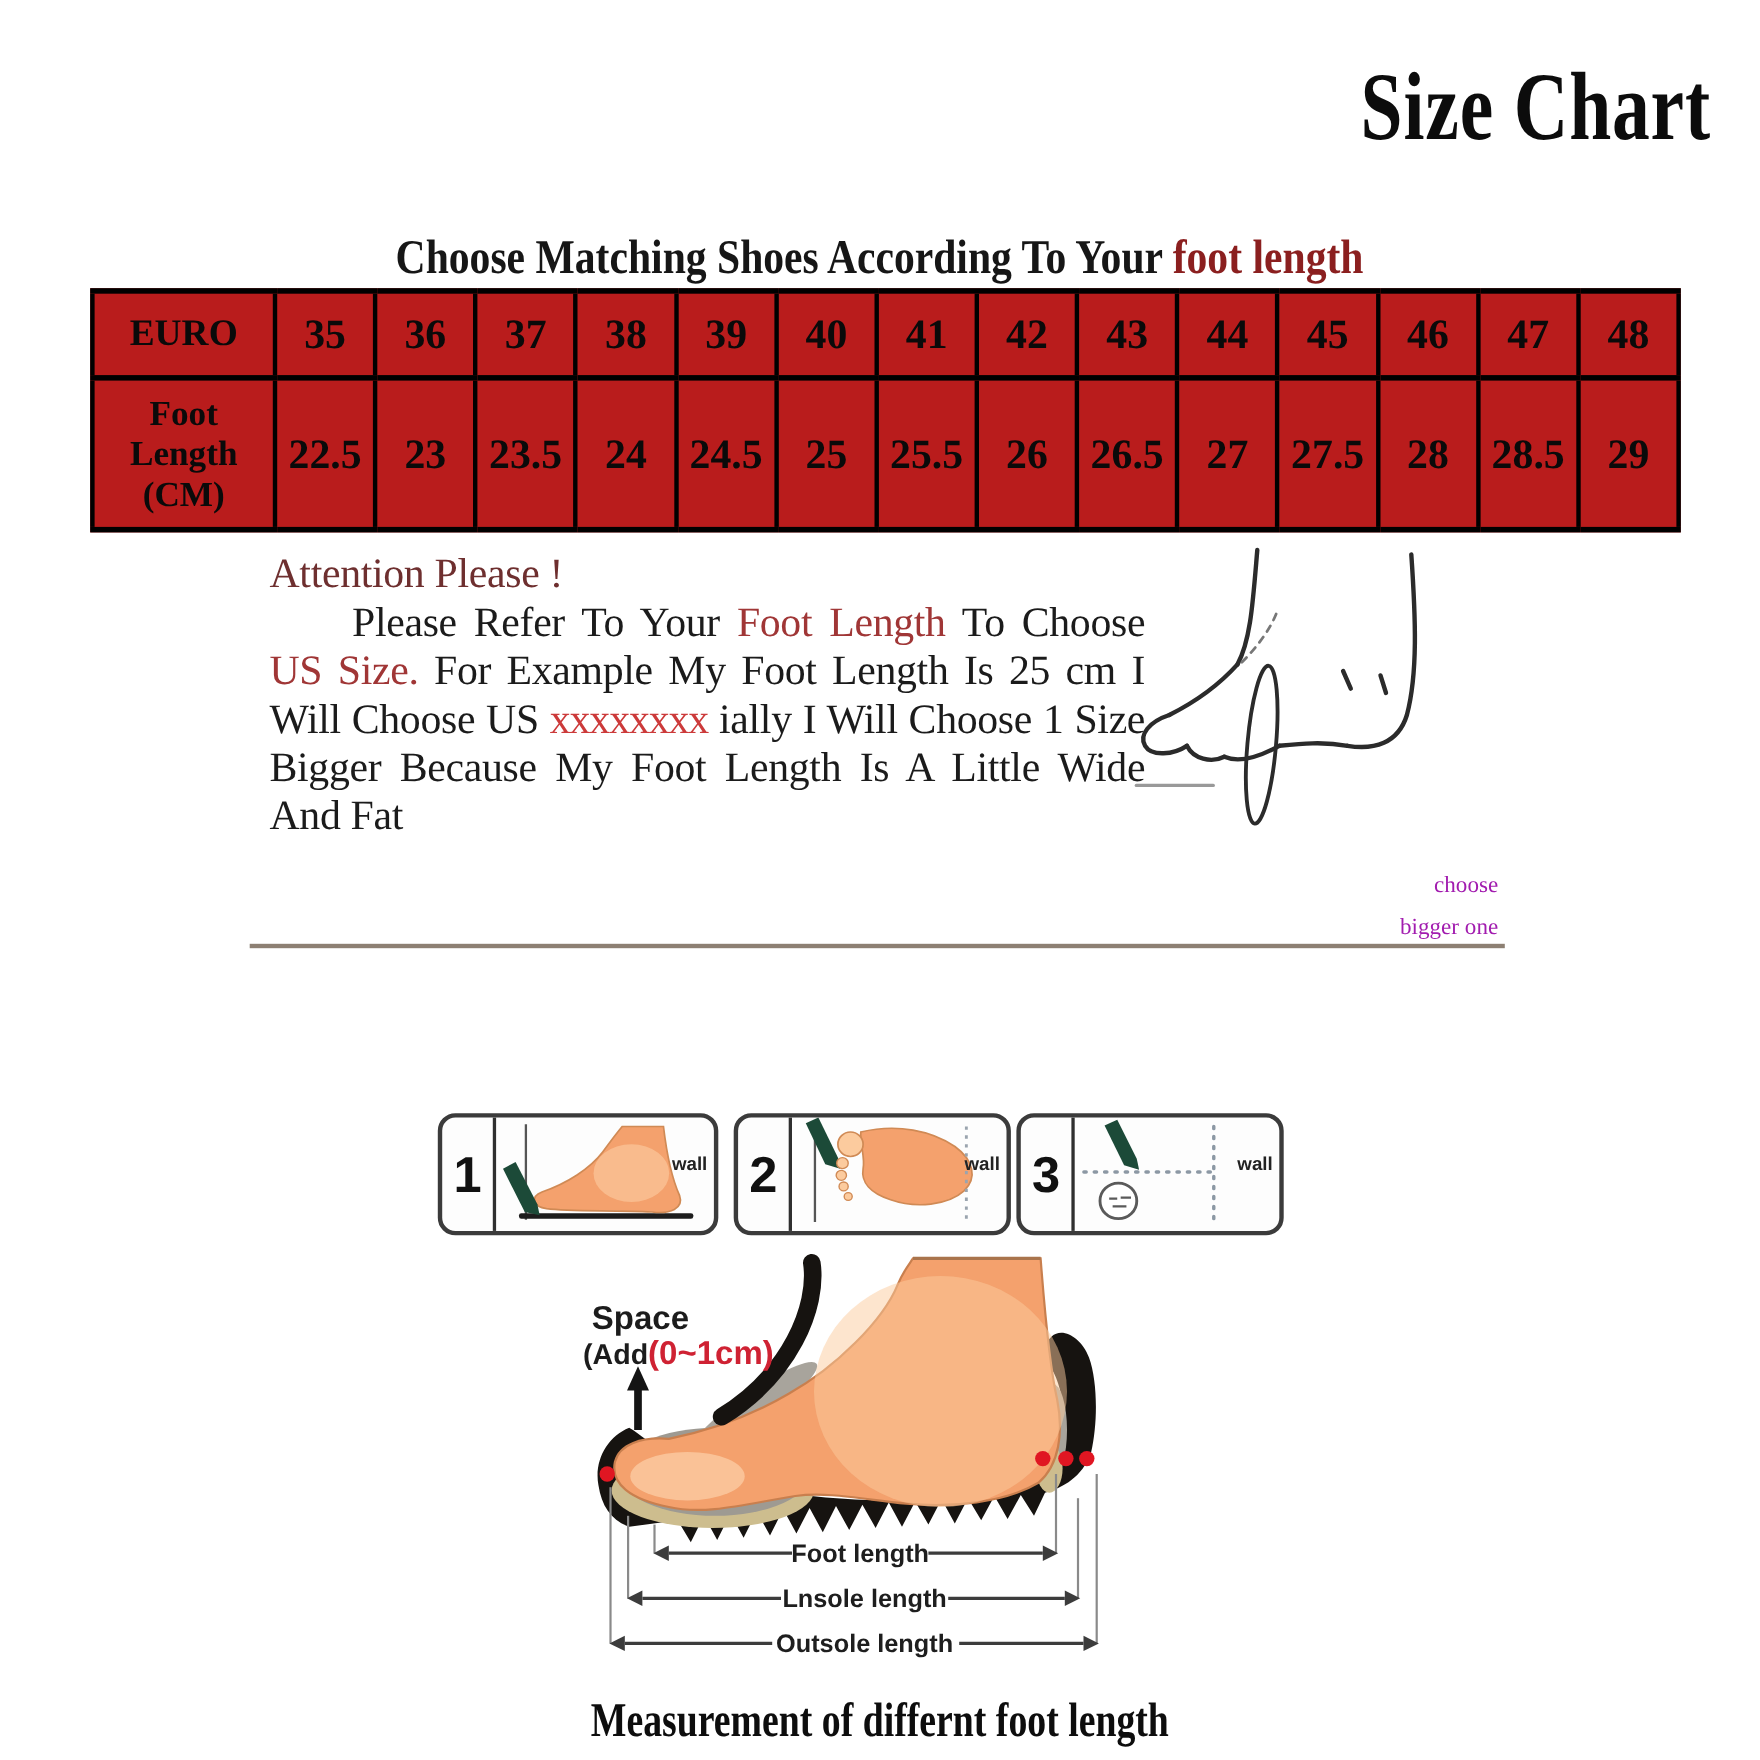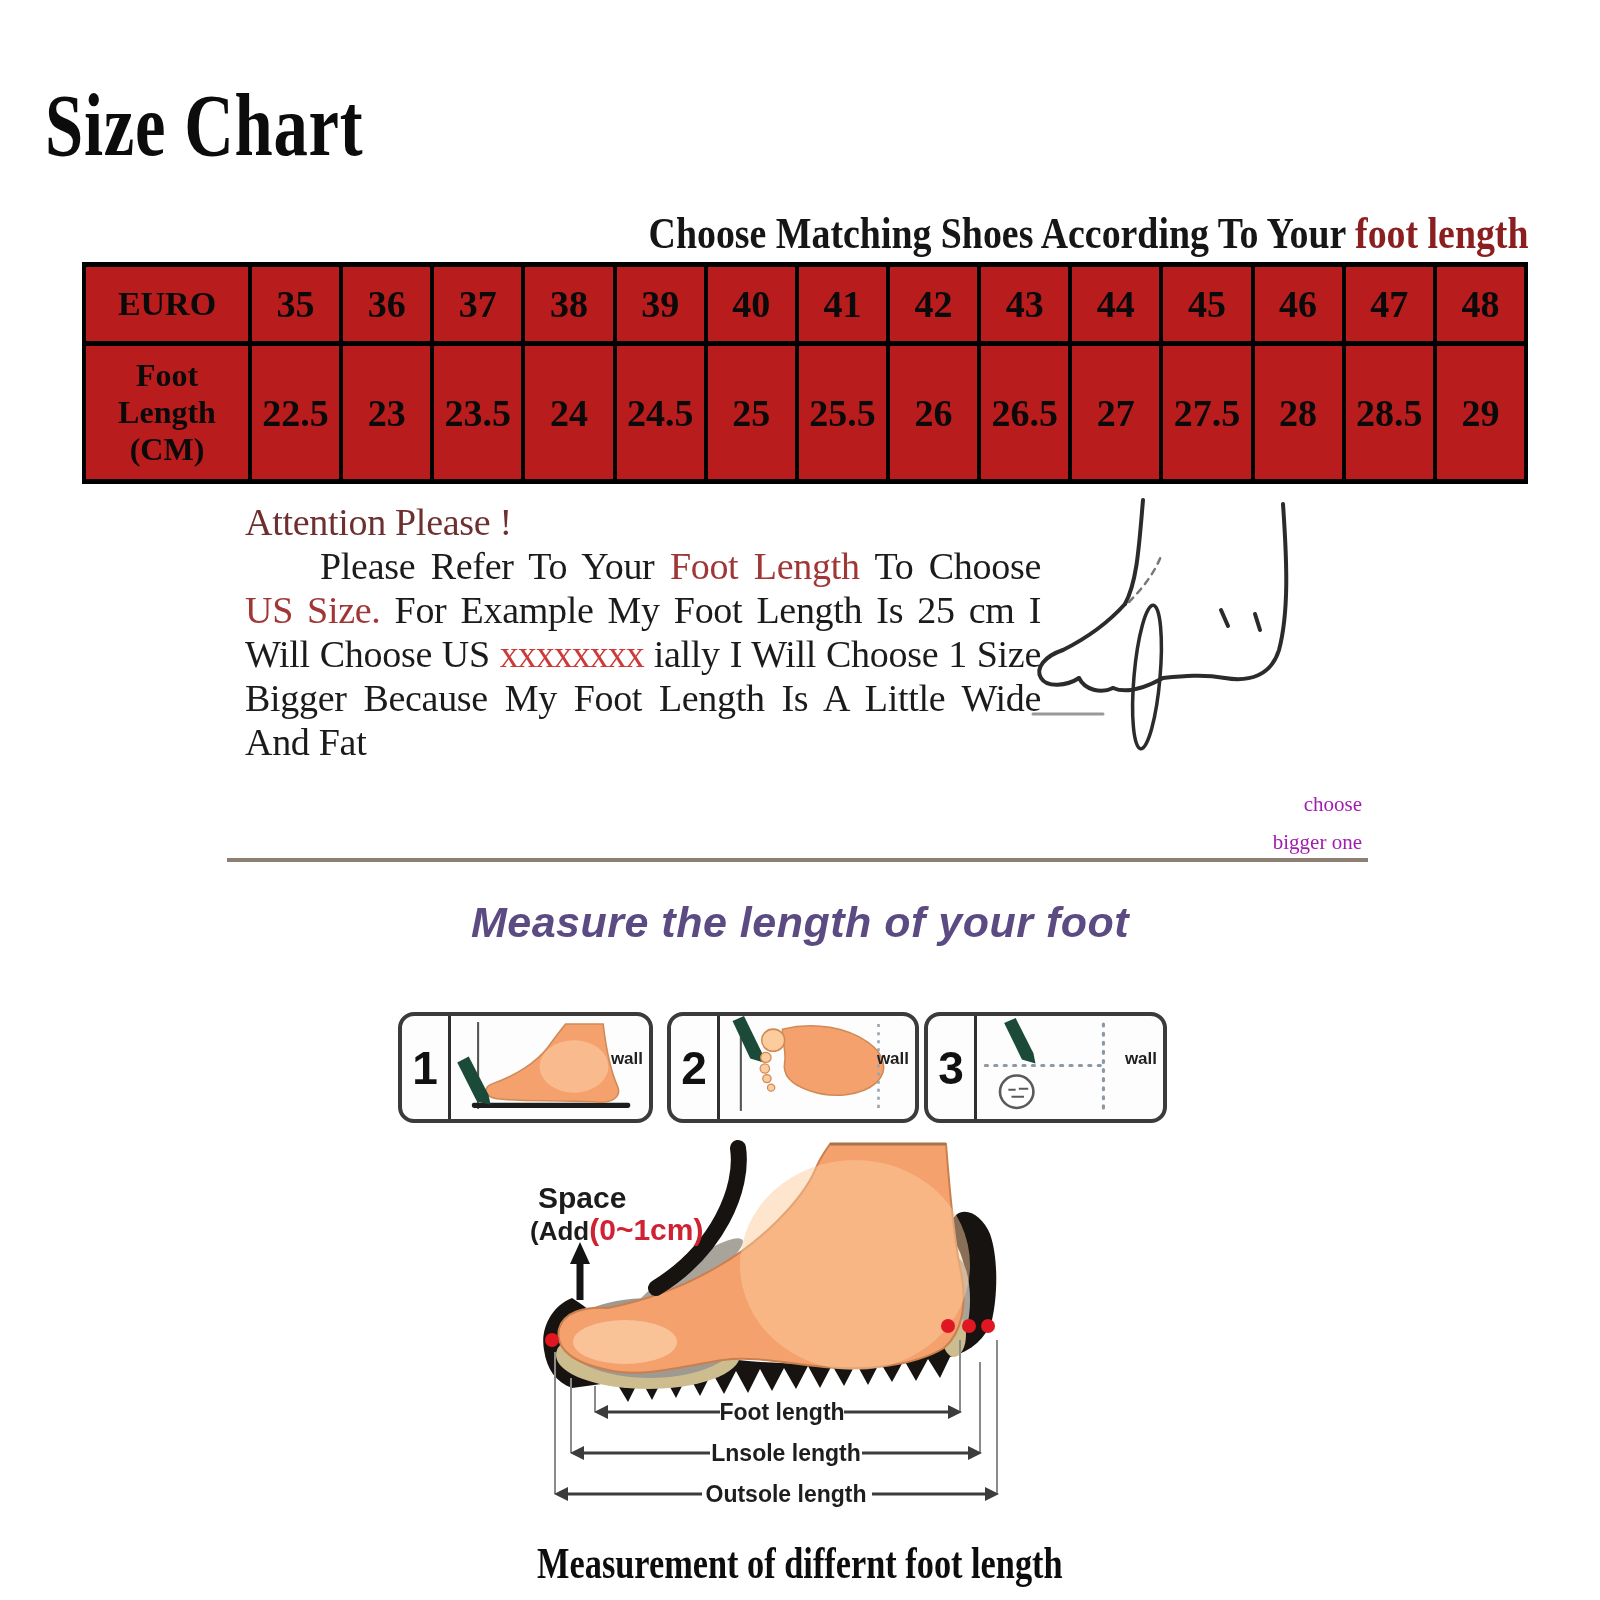--- a/index.html
+++ b/index.html
@@ -1,23 +1,23 @@
 <!DOCTYPE html>
 <html style="--subtitle-red: #8b1f1f; --attention-maroon: #6e2f2f; --attention-red: #a03636; --x-red: #cc3a3a; --space-red: #cf2233; --purple: #5c4b82; --divider: #8d8073; --foot-orange: #f4a16d; --foot-light: #fccb9e; --insole-gray: #9e9a92; --insole-tan: #cdbd8e; --pencil-green: #1c4a38; --shoe-black: #161310; --dot-red: #e01622;"><head>
 <meta charset="utf-8">
 <style>
   html,body{margin:0;padding:0;background:#fff;}
   #page{position:relative;width:1600px;height:1600px;background:#ffffff;overflow:hidden;
         font-family:"Liberation Serif",serif;color:#111;}
 
   
-  .title{position:absolute;top:54px;left:0;width:100%;text-align:left;margin-top:28px;}
+  .title{position:absolute;top:54px;left:0;width:100%;text-align:right;}
   .title span{display:inline-block;font-weight:bold;font-size:88px;line-height:1.0;
               transform:scaleX(.78);transform-origin:center;color:#0c0c0c;letter-spacing:1px;}
-  .subtitle{position:absolute;top:208px;left:0;width:100%;text-align:right;}
+  .subtitle{position:absolute;top:208px;left:0;width:100%;text-align:center;}
   .subtitle span.wrap{display:inline-block;transform:scaleX(.86);transform-origin:center;
               font-weight:bold;font-size:44px;color:#161616;white-space:nowrap;}
   .subtitle .hl{color:var(--subtitle-red);}
 
   
   .size-table{position:absolute;left:82px;top:262px;width:1446px;border-collapse:collapse;
               table-layout:fixed;background:#b91c1c;}
   .size-table td{border:4px solid #000;border-top-width:5px;border-bottom-width:5px;
               text-align:center;vertical-align:middle;font-weight:bold;font-size:38px;
               padding:0;color:#0a0a0a;}
@@ -157,21 +157,20 @@
       <path d="M104,110 C118,96 130,80 136,64" stroke="#777" stroke-width="2.5" stroke-dasharray="6,6"></path>
       <path d="M8,222 L78,222" stroke="#999" stroke-width="3"></path>
     </g>
   </svg>
 
   <div class="sketch-note">choose
 bigger one</div>
 
   <div class="divider"></div>
 
-  <div class="measure-heading">Measure the length of your foot</div>
 
   <div class="panel" style="left:398px;width:255px;">
     <div class="panel-num">1</div>
     <div class="panel-body">
       <svg viewBox="0 0 190 102" preserveAspectRatio="none">
         <line x1="26" y1="6" x2="26" y2="92" stroke="#555" stroke-width="2"></line>
         <rect x="20" y="86" width="152" height="5" rx="2" fill="#1d1d1d"></rect>
         <path d="M110,8 L146,8 C149,34 153,54 160,70 C164,82 152,87 136,85 C102,83 66,85 44,82 C32,80 30,71 40,67 C62,59 82,46 93,31 C100,21 106,13 110,8 Z" style="fill:var(--foot-orange)" stroke="#d08a55" stroke-width="1.5"></path>
         <ellipse cx="118" cy="50" rx="33" ry="26" fill="#fdd2a8" opacity=".55"></ellipse>
         <polygon points="6,46 17,40 36,78 38,88 25,85" style="fill:var(--pencil-green)"></polygon>

